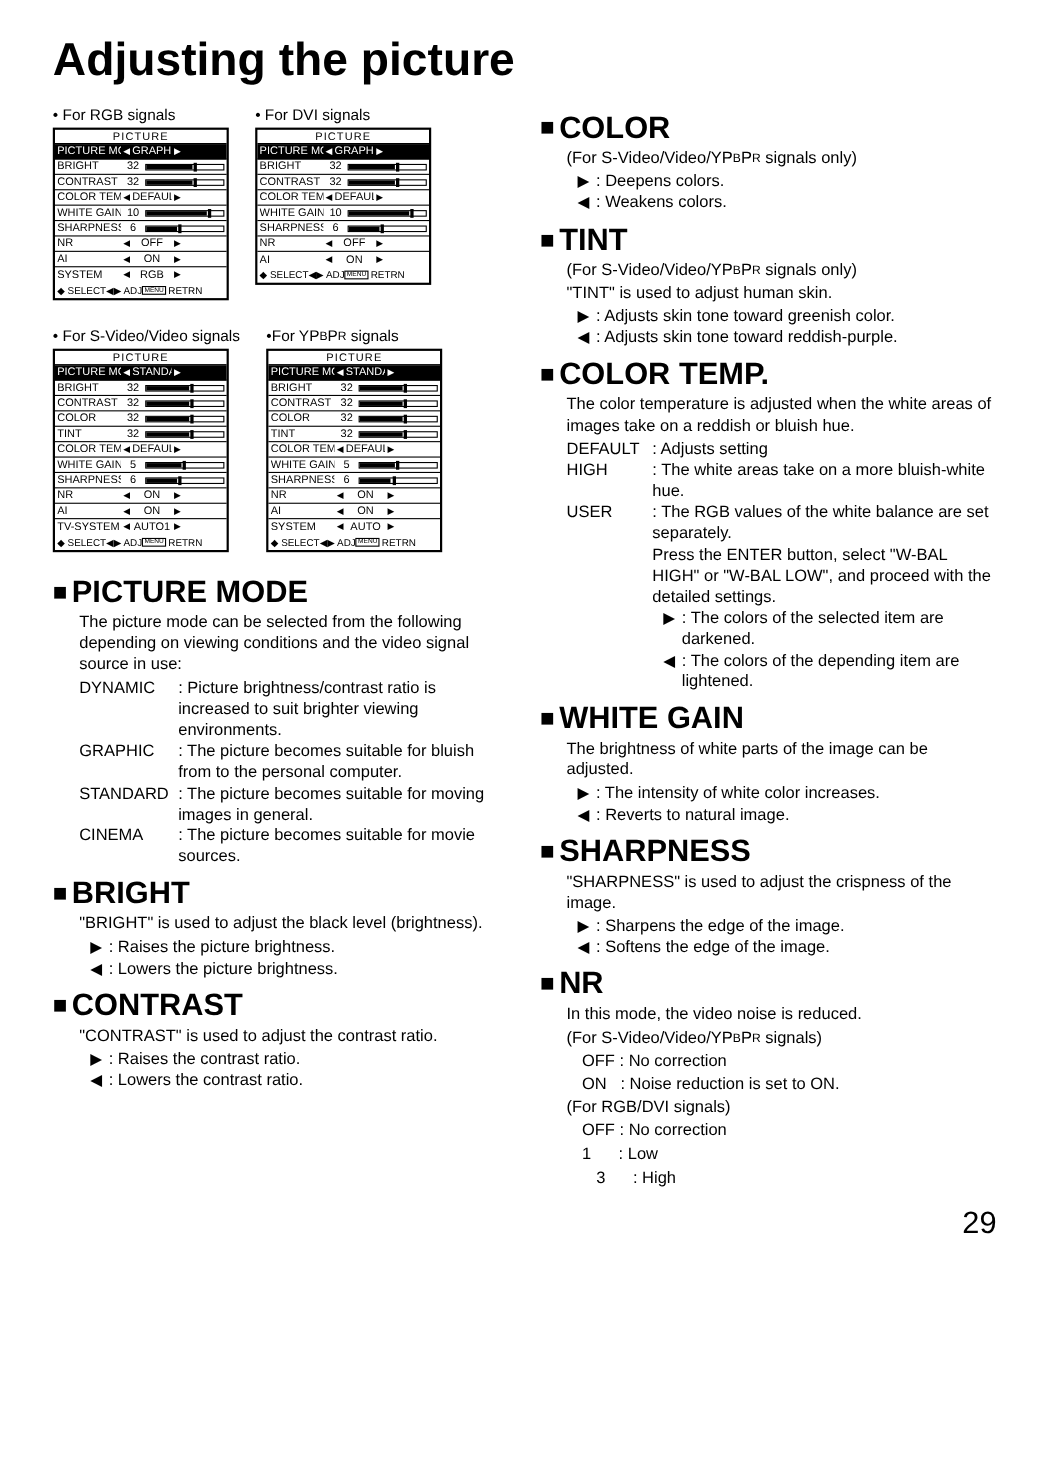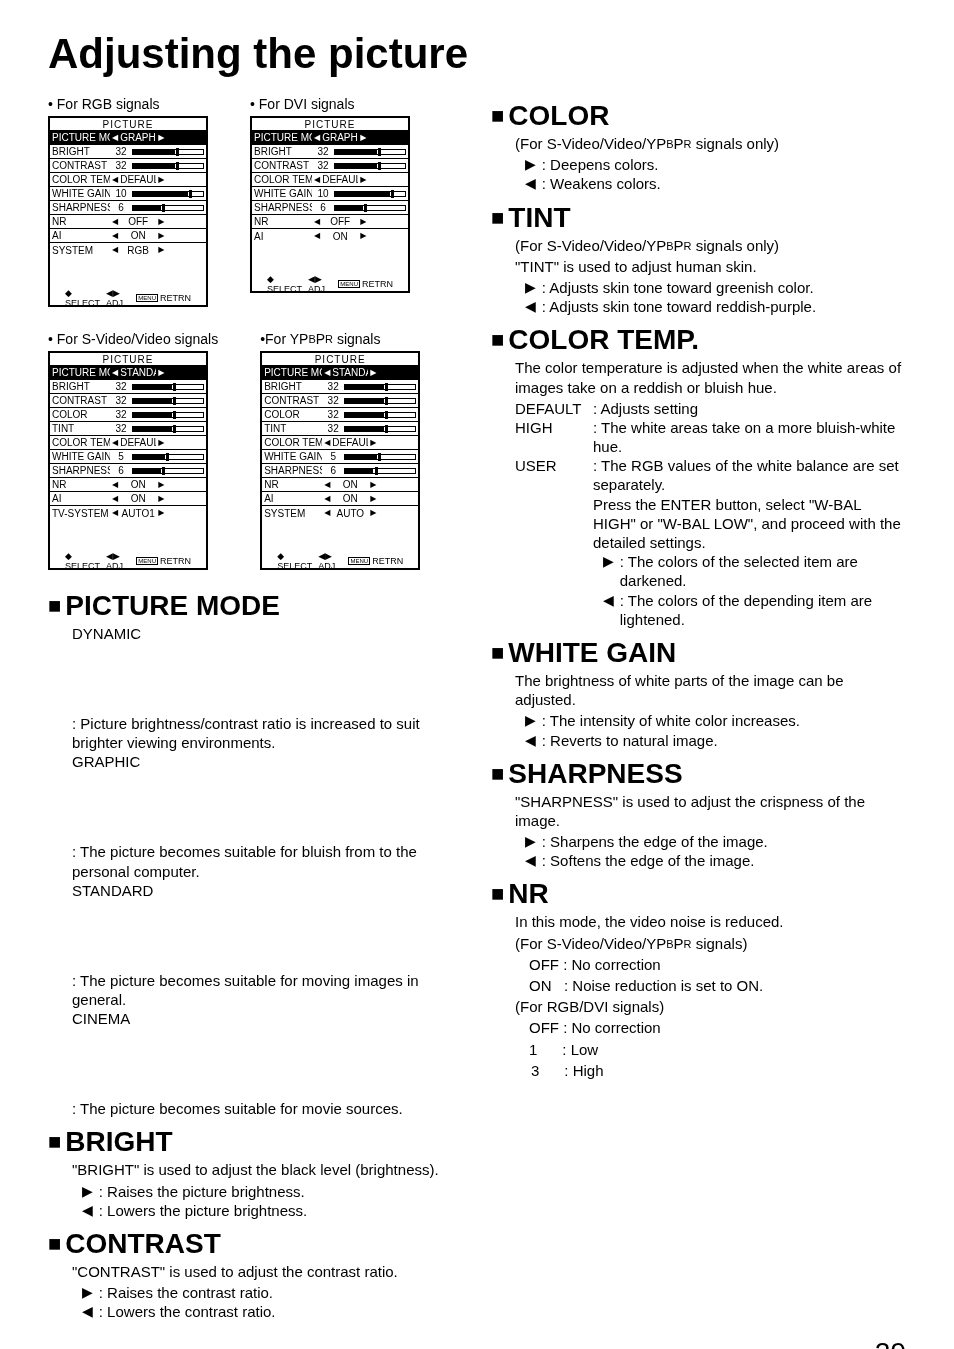--- a/index.html
+++ b/index.html
@@ -14,29 +14,29 @@
   .mrow { display: flex; align-items: center; border-bottom: 1px solid #000; height: 14px; padding: 0 2px; gap: 2px; }
   .mrow:last-child { border-bottom: none; }
   .mrow .lbl { flex: 0 0 58px; white-space: nowrap; overflow: hidden; }
   .mrow.hi { background: #000; color: #fff; }
   .mrow.hi .lbl { background: #000; color:#fff; }
   .mrow .ar { font-size: 8px; line-height: 1; }
   .mrow .val { flex: 0 0 36px; text-align: center; white-space: nowrap; overflow: hidden; }
   .mrow .bar { flex: 1; height: 6px; background: #fff; border: 1px solid #000; position: relative; }
   .mrow .bar .fill { position: absolute; left: 0; top: 0; bottom: 0; background: #000; }
   .mrow .bar .mark { position: absolute; top: -2px; bottom: -2px; width: 3px; background: #000; }
-  .mfoot { display: flex; align-items: center; justify-content: flex-start; padding: 1px 15px; font-size: 9px; height: 14px; margin-top: 34px; }
+  .mfoot { display: flex; align-items: center; justify-content: flex-start; padding: 1px 2px; font-size: 9px; height: 14px; }
   .mfoot span { display: inline-flex; align-items: center; gap: 2px; }
   .mfoot .k { border: 1px solid #000; font-size: 6px; padding: 0 1px; line-height: 1; }
-  .menus-wrap { display: flex; gap: 42px; margin-bottom: 10px; }
+  .menus-wrap { display: flex; gap: 24px; margin-bottom: 10px; }
   h2.sec { font-size: 28px; font-weight: 900; margin-top: 8px; margin-bottom: 2px; display: flex; align-items: center; }
   h2.sec::before { content: "■"; font-size: 22px; margin-right: 4px; }
   .secbody { font-size: 15px; line-height: 1.28; margin-left: 24px; margin-bottom: 6px; }
   .secbody p { margin-bottom: 2px; }
-  .opt { display: flex; flex-direction: column; }
+  .opt { display: flex; }
   .opt .k { flex: 0 0 90px; white-space: nowrap; }
   .opt .d { flex: 1; }
   .opt2 { display: flex; }
   .opt2 .k { flex: 0 0 78px; white-space: nowrap; }
   .opt2 .d { flex: 1; }
   .bullet { display: flex; align-items: flex-start; gap: 6px; margin-left: 10px; }
   .bullet .tri { font-size: 14px; line-height: 1.3; }
   .nested { margin-left: 88px; }
   .sub2 { font-size: 11px; position: relative; top:-1px;}
   .pagenum { text-align: right; font-size: 28px; margin-top: 10px; }
@@ -375,20 +375,21 @@
               <span>◆ SELECT</span>
               <span>◀▶ ADJ</span>
               <span><span class="k">MENU</span> RETRN</span>
             </div>
           </div>
       </div>
     </div>
 
     <h2 class="sec">PICTURE MODE</h2>
     <div class="secbody">
+      <p>The picture mode can be selected from the following depending on viewing conditions and the video signal source in use:</p>
       <div>
           <div class="opt">
             <div class="k">DYNAMIC</div>
             <div class="d">: Picture brightness/contrast ratio is increased to suit brighter viewing environments.</div>
           </div>
           <div class="opt">
             <div class="k">GRAPHIC</div>
             <div class="d">: The picture becomes suitable for bluish from to the personal computer.</div>
           </div>
           <div class="opt">
@@ -513,18 +514,18 @@
 
     <h2 class="sec">NR</h2>
     <div class="secbody">
       <p>In this mode, the video noise is reduced.</p>
       <p>(For S-Video/Video/YP<span class="sub2">B</span>P<span class="sub2">R</span> signals)</p>
       <p style="margin-left:14px;white-space:pre">OFF : No correction</p>
       <p style="margin-left:14px;white-space:pre">ON   : Noise reduction is set to ON.</p>
       <p>(For RGB/DVI signals)</p>
       <p style="margin-left:14px;white-space:pre">OFF : No correction</p>
       <p style="margin-left:14px;white-space:pre">1      : Low</p>
-      <p style="margin-left:16px;white-space:pre">3      : High</p>
+      <p style="margin-left:27px;white-space:pre">3      : High</p>
     </div>
   </div>
 </div>
 
 <div class="pagenum">29</div>
 
 </body></html>

